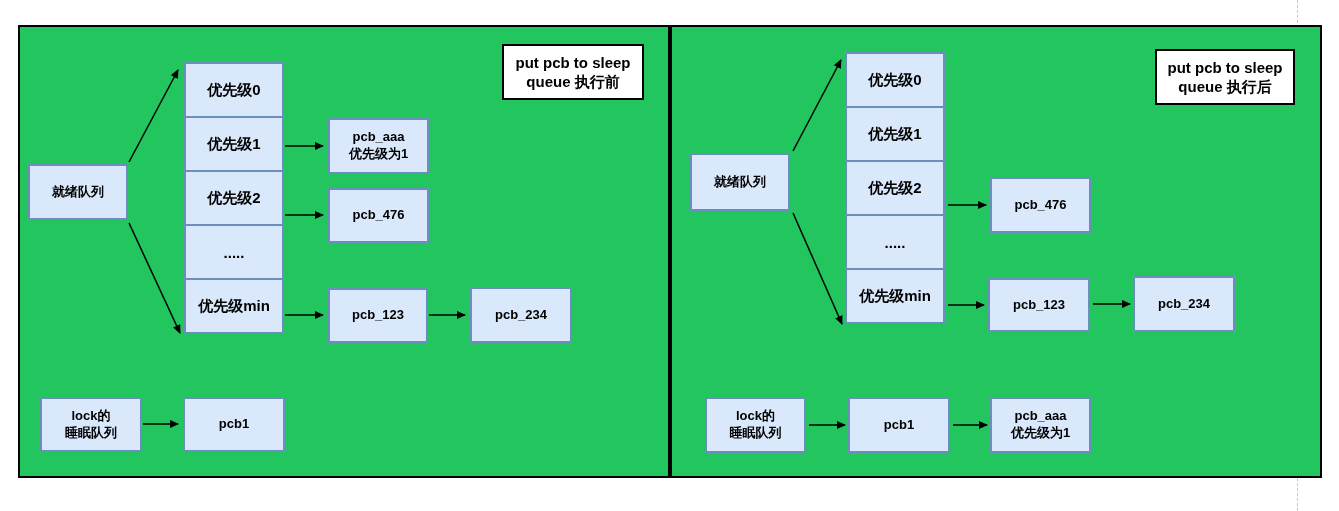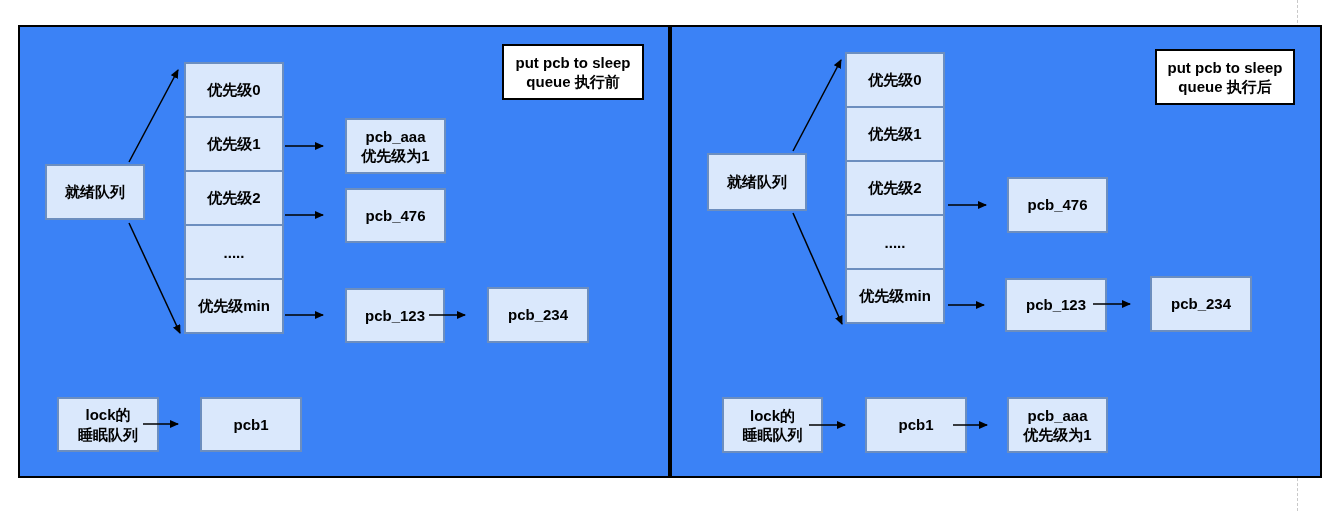--- a/index.html
+++ b/index.html
@@ -15,33 +15,33 @@
   }
   .page-break {
     position:absolute;
     left:1297px; top:0; height:511px; width:0;
     border-left:1px dashed #c9c9c9;
     z-index:0;
   }
   .panel {
     position:absolute;
     top:25px; width:652px; height:453px;
-    background:#3b82f6;
+    background:#22c55e;
     border:2px solid #000000;
     z-index:1;
   }
   .panel.before { left:18px; }
   .panel.after  { left:670px; }
   .node {
     position:absolute;
     background:#dae8fc;
     border:2px solid #6c8ebf;
     display:flex; align-items:center; justify-content:center;
-    font-weight:bold; font-size:15px; color:#000;
-    text-align:center; white-space:pre-line; line-height:1.3;margin-left:17px;
+    font-weight:bold; font-size:13px; color:#000;
+    text-align:center; white-space:pre-line; line-height:1.3;
   }
   .title-box {
     position:absolute;
     background:#ffffff;
     border:2px solid #000000;
     display:flex; align-items:center; justify-content:center;
     font-weight:bold; font-size:15px; color:#000;
     text-align:center; white-space:pre-line; line-height:1.3;
   }
   .stack { position:absolute; }

